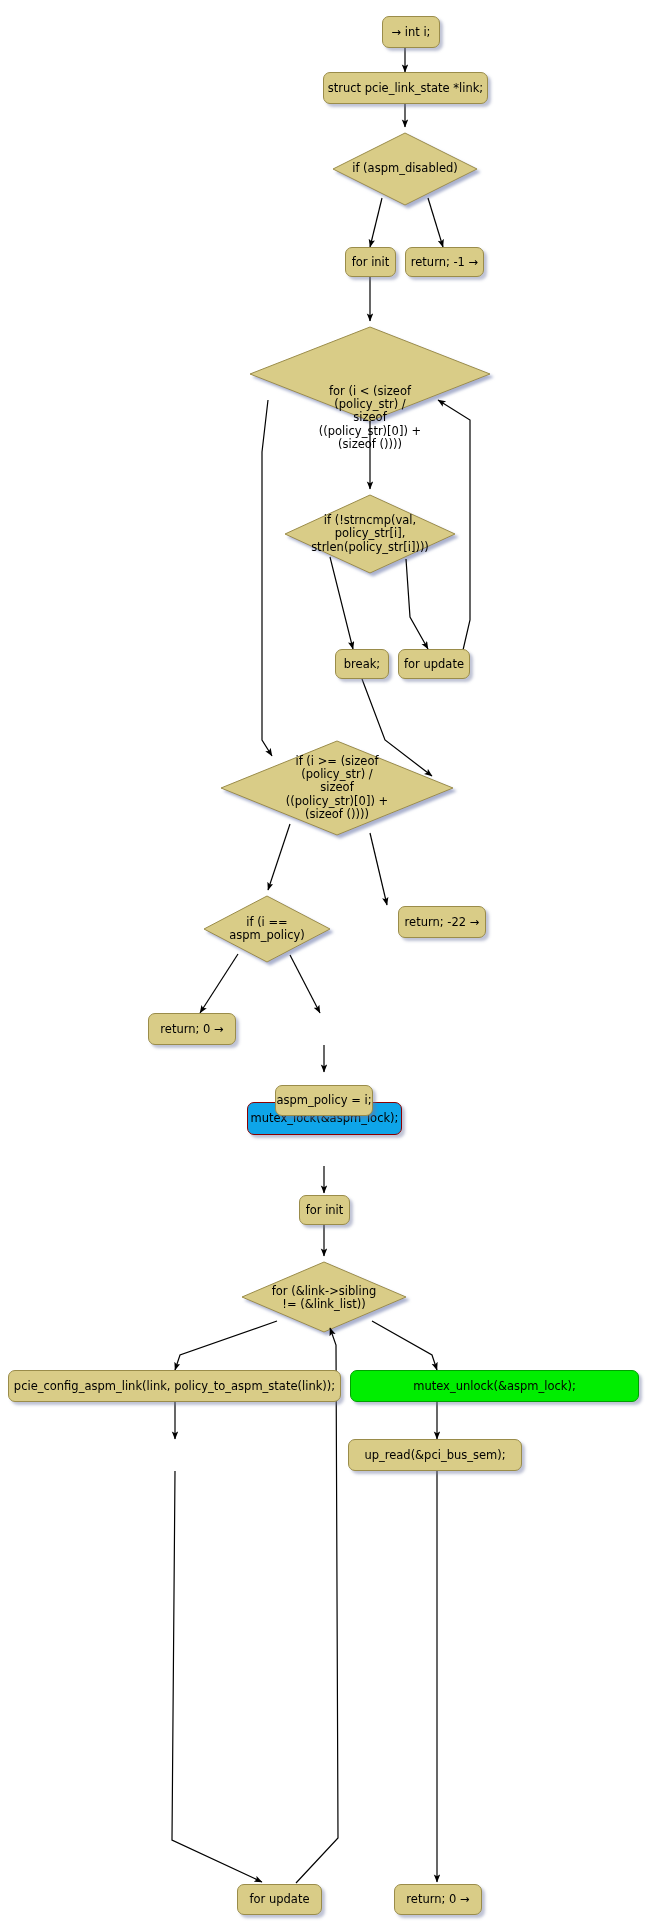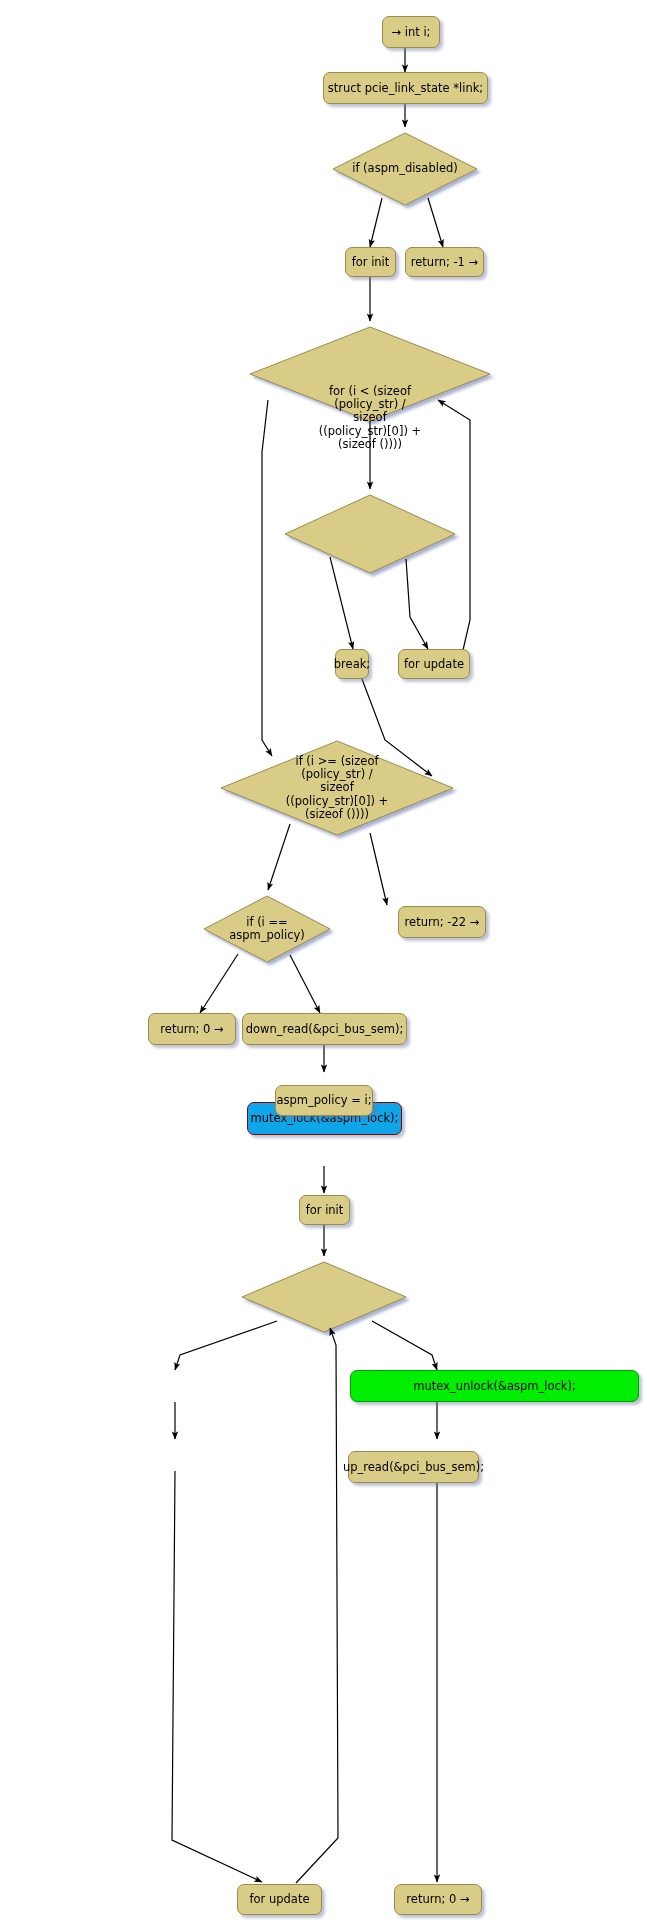--- a/index.html
+++ b/index.html
@@ -157,58 +157,63 @@
   </svg>
 
   <div class="node rect" style="left:382px;top:16px;width:58px;height:32px;">→ int i;</div>
 
   <div class="node rect" style="left:323px;top:72px;width:165px;height:32px;">struct pcie_link_state *link;</div>
 
   <div class="node rect" style="left:345px;top:247px;width:51px;height:30px;">for init</div>
 
   <div class="node rect" style="left:405px;top:247px;width:79px;height:30px;">return; -1 →</div>
 
-  <div class="node rect" style="left:335px;top:649px;width:34px;height:30px;">break;</div>
+  <div class="node rect" style="left:335px;top:649px;width:54px;height:30px;">break;</div>
 
   <div class="node rect" style="left:398px;top:649px;width:72px;height:30px;">for update</div>
 
   <div class="node rect" style="left:353px;top:906px;width:88px;height:32px;margin-left:45px;">return; -22 →</div>
 
   <div class="node rect" style="left:148px;top:1013px;width:88px;height:32px;">return; 0 →</div>
 
-  <div class="node rect" style="left:242px;top:1013px;width:165px;height:32px;">down_read(&amp;pci_bus_sem);</div>
 
   <div class="node rect mutex-lock" style="left:247px;top:1074px;width:155px;height:33px;">mutex_lock(&amp;aspm_lock);</div>
 
   <div class="node rect" style="left:275px;top:1085px;width:98px;height:31px;">aspm_policy = i;</div>
 
   <div class="node rect" style="left:299px;top:1195px;width:51px;height:30px;">for init</div>
 
+  <div class="node rect" style="left:8px;top:1370px;width:333px;height:32px;">pcie_config_aspm_link(link, policy_to_aspm_state(link));</div>
 
   <div class="node rect mutex-unlock" style="left:350px;top:1370px;width:289px;height:32px;">mutex_unlock(&amp;aspm_lock);</div>
 
 
-  <div class="node rect" style="left:348px;top:1439px;width:131px;height:32px;margin-top:12px;">up_read(&amp;pci_bus_sem);</div>
+  <div class="node rect" style="left:348px;top:1439px;width:174px;height:32px;">up_read(&amp;pci_bus_sem);</div>
 
   <div class="node rect" style="left:237px;top:1884px;width:85px;height:31px;">for update</div>
 
   <div class="node rect" style="left:394px;top:1884px;width:88px;height:31px;">return; 0 →</div>
 
   <div class="diamond-label" style="left:333px;top:153px;width:144px;height:32px;">if (aspm_disabled)</div>
 
   <div class="diamond-label" style="left:290px;top:339px;width:160px;height:70px;margin-top:44px;">for (i &lt; (sizeof
 (policy_str) /
 sizeof
 ((policy_str)[0]) +
 (sizeof ())))</div>
 
+  <div class="diamond-label" style="left:288px;top:510px;width:164px;height:48px;">if (!strncmp(val,
+policy_str[i],
+strlen(policy_str[i])))</div>
 
   <div class="diamond-label" style="left:257px;top:753px;width:160px;height:70px;">if (i &gt;= (sizeof
 (policy_str) /
 sizeof
 ((policy_str)[0]) +
 (sizeof ())))</div>
 
   <div class="diamond-label" style="left:212px;top:912px;width:110px;height:34px;">if (i ==
 aspm_policy)</div>
 
+  <div class="diamond-label" style="left:248px;top:1281px;width:152px;height:34px;">for (&amp;link-&gt;sibling
+!= (&amp;link_list))</div>
 
 </div>
 
 </body></html>

